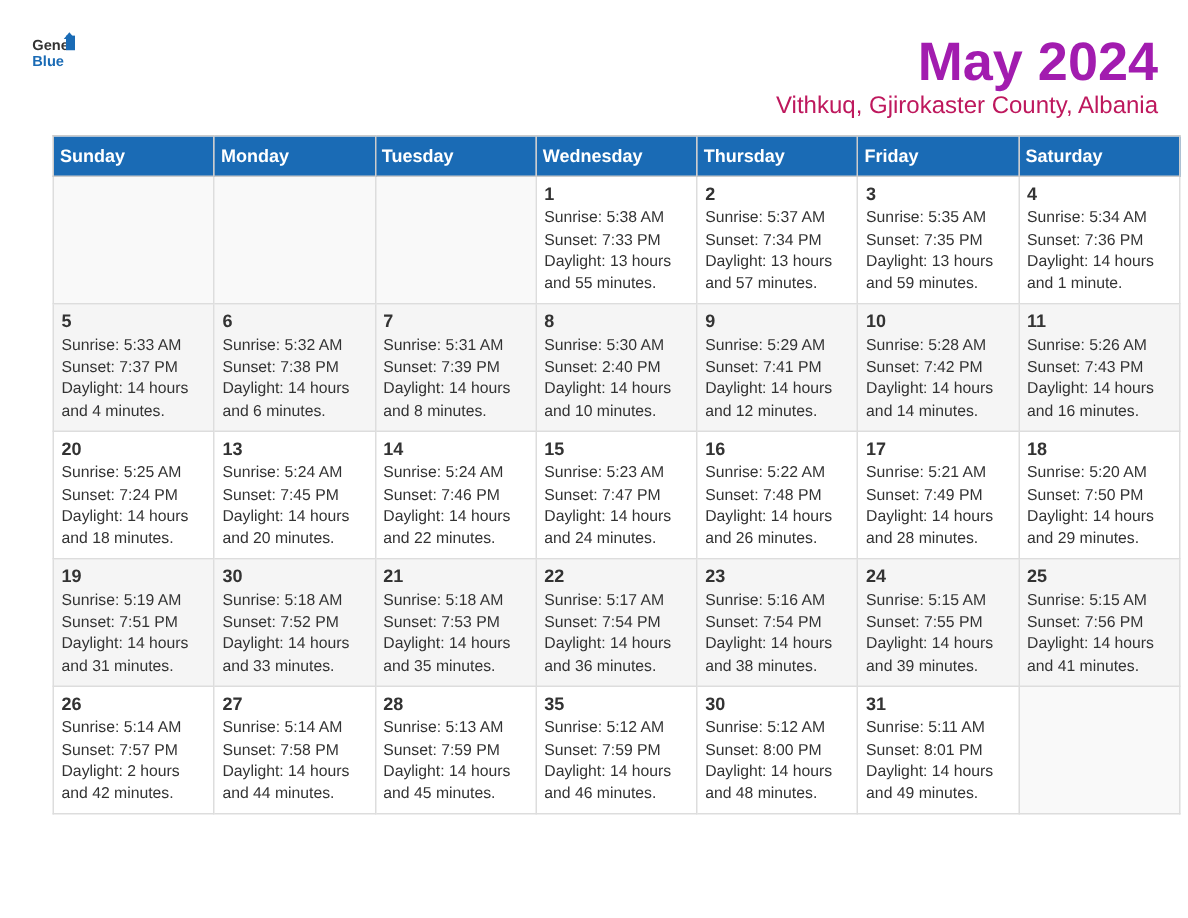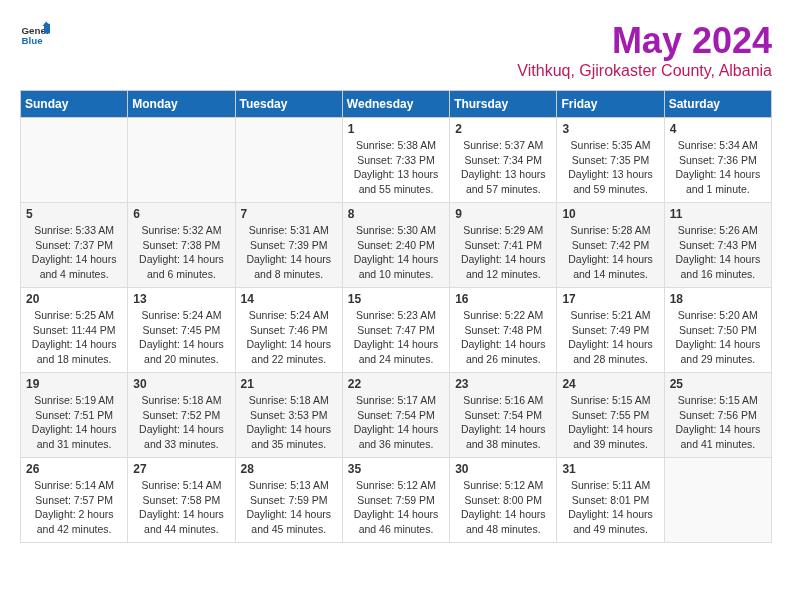--- a/index.html
+++ b/index.html
@@ -34,20 +34,21 @@
       color: #a21caf;
     }
     .location {
       font-size: 16px;
       color: #be185d;
     }
     table {
       width: 100%;
       border-collapse: collapse;
       table-layout: fixed;
+      margin-left: 15px;
     }
     thead tr th {
       background-color: #1a6bb5;
       color: #fff;
       padding: 6px 4px;
       font-size: 12px;
       font-weight: bold;
       text-align: left;
       border: 1px solid #ccc;
     }
@@ -65,21 +66,20 @@
     }
     .day-number {
       font-weight: bold;
       font-size: 12px;
       margin-bottom: 2px;
       display: block;
     }
     .cell-content {
       font-size: 10.5px;
       line-height: 1.4;
-      text-align: center;
     }
     .empty-cell {
       background: #f9f9f9 !important;
     }
   </style>
 </head>
 <body>
 
 <div class="header">
   <div class="logo">
@@ -202,21 +202,21 @@
   <span>Sunset: 7:43 PM</span><br>
   <span>Daylight: 14 hours and 16 minutes.</span>
 </div>
         </td>
       </tr>
       <tr>
         <td>
           <span class="day-number">20</span>
 <div class="cell-content">
   <span>Sunrise: 5:25 AM</span><br>
-  <span>Sunset: 11:44 PM</span><br>
+  <span>Sunset: 7:24 PM</span><br>
   <span>Daylight: 14 hours and 18 minutes.</span>
 </div>
         </td>
         <td>
           <span class="day-number">13</span>
 <div class="cell-content">
   <span>Sunrise: 5:24 AM</span><br>
   <span>Sunset: 7:45 PM</span><br>
   <span>Daylight: 14 hours and 20 minutes.</span>
 </div>
@@ -276,21 +276,21 @@
 <div class="cell-content">
   <span>Sunrise: 5:18 AM</span><br>
   <span>Sunset: 7:52 PM</span><br>
   <span>Daylight: 14 hours and 33 minutes.</span>
 </div>
         </td>
         <td>
           <span class="day-number">21</span>
 <div class="cell-content">
   <span>Sunrise: 5:18 AM</span><br>
-  <span>Sunset: 3:53 PM</span><br>
+  <span>Sunset: 7:53 PM</span><br>
   <span>Daylight: 14 hours and 35 minutes.</span>
 </div>
         </td>
         <td>
           <span class="day-number">22</span>
 <div class="cell-content">
   <span>Sunrise: 5:17 AM</span><br>
   <span>Sunset: 7:54 PM</span><br>
   <span>Daylight: 14 hours and 36 minutes.</span>
 </div>

